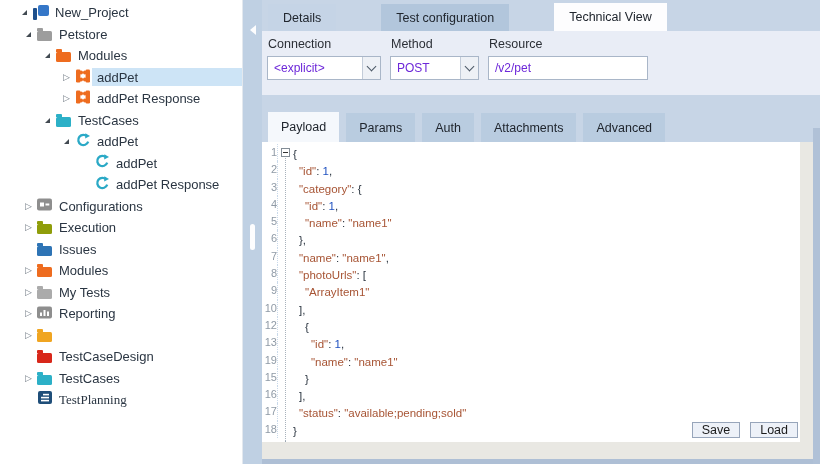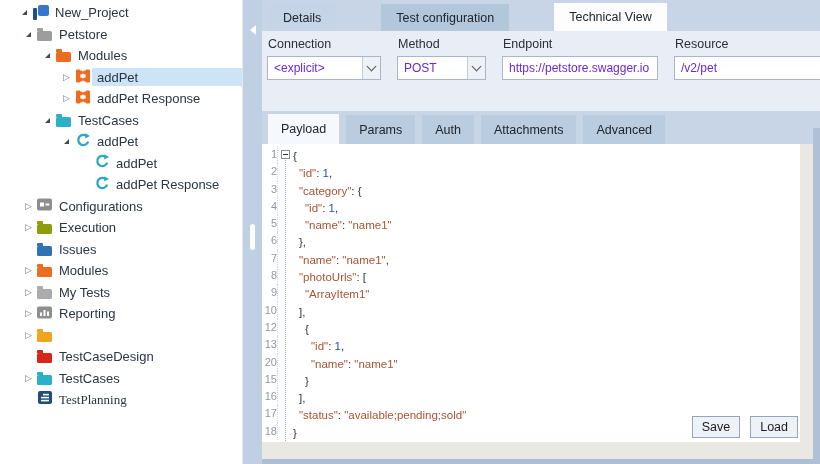--- a/index.html
+++ b/index.html
@@ -23,30 +23,30 @@
 
   
   .splitter{width:19px;height:100%;background:#bfd0e3;flex:none;position:relative;}
   .split-arrow{width:0;height:0;border-top:5px solid transparent;border-bottom:5px solid transparent;border-right:6px solid #fdfdfe;margin:25px auto 0;}
   .split-handle{width:5px;height:26px;background:#fdfdfe;border-radius:3px;margin:189px auto 0;}
 
   
   .right{flex:1;height:100%;display:flex;flex-direction:column;position:relative;min-width:0;}
   .tabstrip{display:flex;align-items:flex-end;background:#c7d5e6;padding-left:6px;gap:7px;flex:none;}
   .t1{height:31px;gap:45px;}
-  .t2{height:33px;}
+  .t2{height:47px;}
   .tab{display:flex;align-items:center;padding:0 15px;font-size:12.5px;color:#20262e;background:#bccee2;cursor:default;}
   .t1 .tab{height:27px;}
   .t2 .tab{height:29px;padding:0 13px;background:#b9cce0;}
   .t1 .tab.t-light{background:#c5d4e6;}
   .t1 .tab.t-dark{background:#b2c6dc;}
   .tab.active{background:#fdfdfe;height:28px;}
   .t2 .tab.active{background:#f5f8fc;height:30px;}
 
-  .reqpanel{height:80px;background:#e9edf6;flex:none;display:flex;gap:16px;padding:1px 0 0 5px;box-sizing:border-box;}
+  .reqpanel{height:64px;background:#e9edf6;flex:none;display:flex;gap:9px;padding:1px 0 0 5px;box-sizing:border-box;}
   .fgroup{display:flex;flex-direction:column;flex:none;}
   .flabel{font-size:12.5px;color:#2b2f36;margin:5px 1px 5px;}
   .ctrl{height:24px;background:#fff;border:1px solid #a9b6c8;box-sizing:border-box;display:flex;align-items:center;font-size:12px;color:#6d28d9;}
   .ctrl .val{flex:1;padding:0 6px;white-space:nowrap;overflow:hidden;}
   .ddbox{width:17px;align-self:stretch;border-left:1px solid #c3ccd9;background:#eef1f6;display:flex;align-items:center;justify-content:center;flex:none;}
   .chev{width:6px;height:6px;border-right:1.5px solid #4c5866;border-bottom:1.5px solid #4c5866;transform:rotate(45deg);margin-top:-3px;}
 
   
   .editor{flex:1;background:#fff;position:relative;overflow:hidden;}
   .lines{padding-top:2px;}
@@ -55,21 +55,21 @@
   .code{margin-left:17px;line-height:17.3px;font-size:11.5px;white-space:pre;}
   .tk-k,.tk-s{color:#a75434;}
   .tk-n{color:#2052c0;}
   .tk-p{color:#2d3742;}
   .fold-box{position:absolute;left:19px;top:6px;width:9px;height:9px;background:#fff;border:1px solid #838d96;box-sizing:border-box;z-index:3;}
   .fold-box::before{content:"";position:absolute;left:1px;top:3px;width:5px;height:1px;background:#333;}
   .fold-rail{position:absolute;left:23px;top:16px;height:283px;border-left:1px dotted #a8b2bc;z-index:2;}
   .fold-elbow{position:absolute;left:23px;top:299px;width:5px;height:7px;border-left:1px solid #9aa5b1;border-bottom:1px solid #9aa5b1;z-index:2;}
   .vtrack{position:absolute;right:7px;top:0;bottom:0;width:13px;background:#e9e8e3;}
   .btns{position:absolute;right:22px;bottom:4px;display:flex;gap:10px;z-index:4;}
-  .btn{min-width:42px;height:22px;box-sizing:border-box;display:flex;align-items:center;justify-content:center;padding:0 9px;background:#edf1f8;border:1px solid #97a5ba;font-size:12.5px;color:#1c1c1c;cursor:default;}
+  .btn{min-width:42px;height:16px;box-sizing:border-box;display:flex;align-items:center;justify-content:center;padding:0 9px;background:#edf1f8;border:1px solid #97a5ba;font-size:12.5px;color:#1c1c1c;cursor:default;}
 
   .footer{height:17px;background:#e9e8e3;flex:none;}
   .frame-bottom{height:5px;background:#aebfd5;flex:none;}
   .frame-right{position:absolute;right:0;top:128px;bottom:0;width:7px;background:#b0c1d7;z-index:5;}
 </style>
 </head>
 <body>
 
 <div class="stage">
 
@@ -323,26 +323,20 @@
             </span>
           </div>
         </div>
         <div class="fgroup">
           <div class="flabel">Method</div>
           <div class="ctrl" style="width: 89px;">
             <span class="val">POST</span>
             <span class="ddbox">
               <span class="chev"></span>
             </span>
-          </div>
-        </div>
-        <div class="fgroup">
-          <div class="flabel">Endpoint</div>
-          <div class="ctrl" style="width: 156px;">
-            <span class="val">https://petstore.swagger.io</span>
           </div>
         </div>
         <div class="fgroup">
           <div class="flabel">Resource</div>
           <div class="ctrl" style="width: 160px;">
             <span class="val">/v2/pet</span>
           </div>
         </div>
       </div>
     <div class="tabstrip t2" id="payloadTabs">
@@ -360,21 +354,21 @@
           <div class="lrow"><span class="lnum">3</span><span class="code" style="padding-left: 20px;"><span class="tk-k">"category"</span><span class="tk-p">: </span><span class="tk-p">{</span></span></div>
           <div class="lrow"><span class="lnum">4</span><span class="code" style="padding-left: 26px;"><span class="tk-k">"id"</span><span class="tk-p">: </span><span class="tk-n">1</span><span class="tk-p">,</span></span></div>
           <div class="lrow"><span class="lnum">5</span><span class="code" style="padding-left: 26px;"><span class="tk-k">"name"</span><span class="tk-p">: </span><span class="tk-s">"name1"</span></span></div>
           <div class="lrow"><span class="lnum">6</span><span class="code" style="padding-left: 20px;"><span class="tk-p">},</span></span></div>
           <div class="lrow"><span class="lnum">7</span><span class="code" style="padding-left: 20px;"><span class="tk-k">"name"</span><span class="tk-p">: </span><span class="tk-s">"name1"</span><span class="tk-p">,</span></span></div>
           <div class="lrow"><span class="lnum">8</span><span class="code" style="padding-left: 20px;"><span class="tk-k">"photoUrls"</span><span class="tk-p">: </span><span class="tk-p">[</span></span></div>
           <div class="lrow"><span class="lnum">9</span><span class="code" style="padding-left: 26px;"><span class="tk-s">"ArrayItem1"</span></span></div>
           <div class="lrow"><span class="lnum">10</span><span class="code" style="padding-left: 20px;"><span class="tk-p">],</span></span></div>
           <div class="lrow"><span class="lnum">12</span><span class="code" style="padding-left: 26px;"><span class="tk-p">{</span></span></div>
           <div class="lrow"><span class="lnum">13</span><span class="code" style="padding-left: 32px;"><span class="tk-k">"id"</span><span class="tk-p">: </span><span class="tk-n">1</span><span class="tk-p">,</span></span></div>
-          <div class="lrow"><span class="lnum">20</span><span class="code" style="padding-left: 32px;"><span class="tk-k">"name"</span><span class="tk-p">: </span><span class="tk-s">"name1"</span></span></div>
+          <div class="lrow"><span class="lnum">19</span><span class="code" style="padding-left: 32px;"><span class="tk-k">"name"</span><span class="tk-p">: </span><span class="tk-s">"name1"</span></span></div>
           <div class="lrow"><span class="lnum">15</span><span class="code" style="padding-left: 26px;"><span class="tk-p">}</span></span></div>
           <div class="lrow"><span class="lnum">16</span><span class="code" style="padding-left: 20px;"><span class="tk-p">],</span></span></div>
           <div class="lrow"><span class="lnum">17</span><span class="code" style="padding-left: 20px;"><span class="tk-k">"status"</span><span class="tk-p">: </span><span class="tk-s">"available;pending;sold"</span></span></div>
           <div class="lrow"><span class="lnum">18</span><span class="code" style="padding-left: 14px;"><span class="tk-p">}</span></span></div>
         </div>
       <div class="fold-box"></div>
       <div class="fold-rail"></div>
       <div class="fold-elbow"></div>
       <div class="vtrack"></div>
       <div class="btns">

